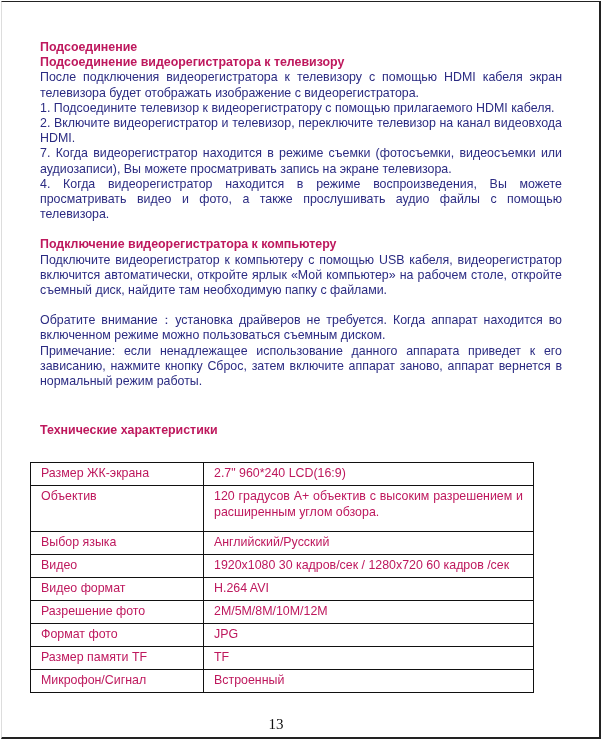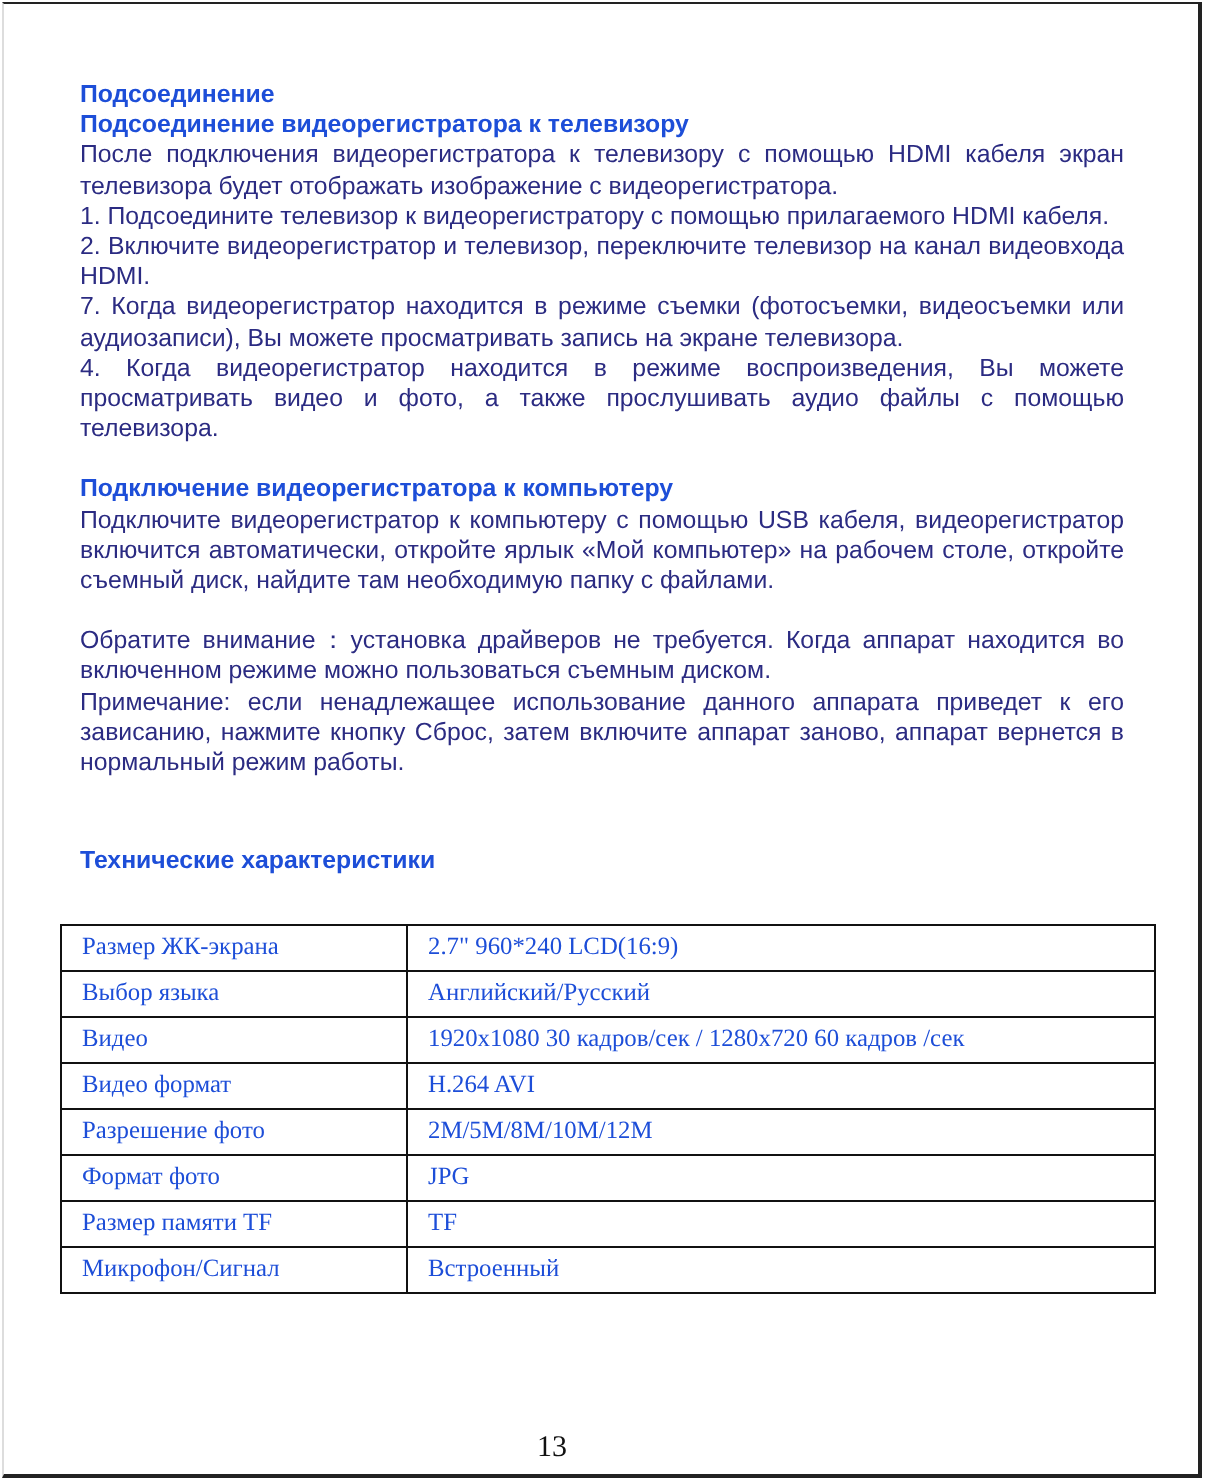--- a/index.html
+++ b/index.html
@@ -7,30 +7,30 @@
     .page-frame {
       position: absolute; left: 1px; top: 1px; width: 600px; height: 738px;
       border-top: 1px solid #222; border-right: 2px solid #222; border-bottom: 2px solid #222; border-left: 1px solid #ddd;
       box-sizing: border-box;
     }
     .content {
       position: absolute; left: 40px; top: 40px; width: 522px;
       font-family: "Liberation Sans", sans-serif; font-size: 12.4px; line-height: 15.2px;
       color: #2b2b82;
     }
-    .h { font-weight: bold; color: #1d4ed8; }
+    .h { font-weight: bold; color: #be185d; }
     p { margin: 0; text-align: justify; }
     .gap { height: 15px; }
     .gap2 { height: 30px; }
     .specs-title { margin-top: 4px; }
     table.specs {
-      position: absolute; left: 30px; top: 462px; width: 548px;
+      position: absolute; left: 30px; top: 462px; width: 504px;
       border-collapse: collapse;
-      font-family: Liberation Serif, serif; font-size: 12.4px; line-height: 15.5px;
-      color: #1d4ed8;
+      font-family: Liberation Sans, sans-serif; font-size: 12.4px; line-height: 15.5px;
+      color: #be185d;
     }
     table.specs td {
       border: 1.5px solid #111; padding: 3px 10px 3px 10px; vertical-align: top; height: 16px;
     }
     table.specs td.k { width: 152px; }
     table.specs tr.tall td { height: 39px; }
     table.specs td.v { text-align: justify; }
     .page-number {
       position: absolute; left: 0; width: 552px; top: 716px; text-align: center;
       font-family: "Liberation Serif", serif; font-size: 15px; color: #111;
@@ -64,20 +64,24 @@
 
   <div class="h specs-title">Технические характеристики</div>
 </div>
 
 <table class="specs">
   <tbody>
     <tr>
       <td class="k">Размер ЖК-экрана</td>
       <td class="v">2.7"  960*240   LCD(16:9)</td>
     </tr>
+    <tr class="tall">
+      <td class="k">Объектив</td>
+      <td class="v">120 градусов A+ объектив с высоким разрешением и расширенным углом обзора.</td>
+    </tr>
     <tr>
       <td class="k">Выбор языка</td>
       <td class="v">Английский/Русский</td>
     </tr>
     <tr>
       <td class="k">Видео</td>
       <td class="v">1920x1080 30 кадров/сек / 1280x720 60 кадров /сек</td>
     </tr>
     <tr>
       <td class="k">Видео формат</td>

